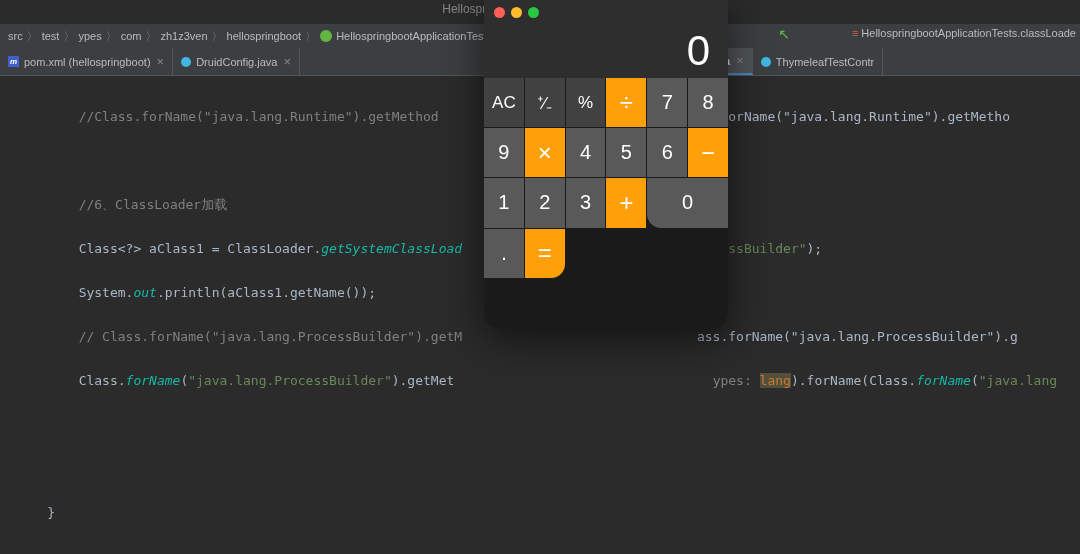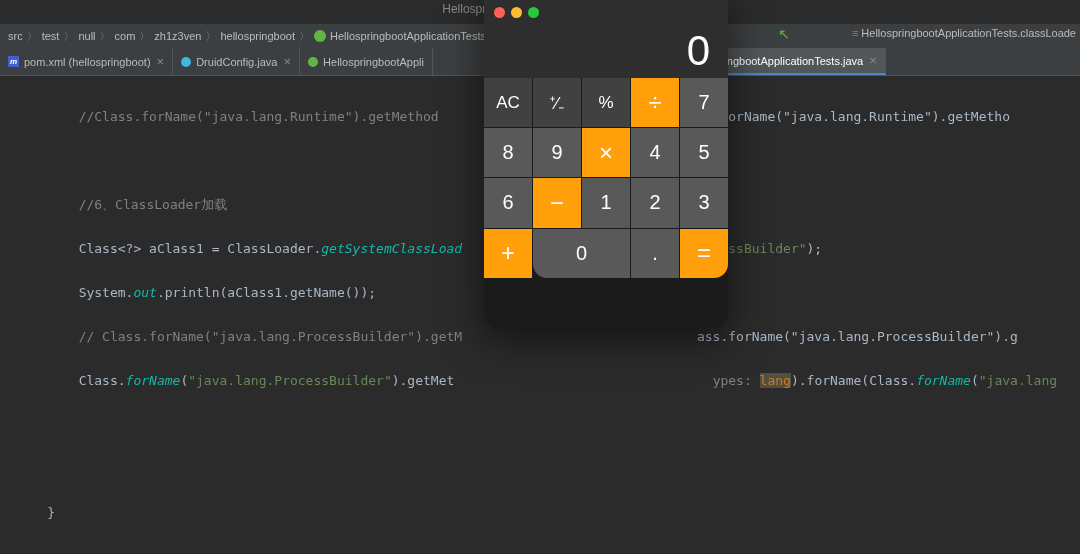--- a/index.html
+++ b/index.html
@@ -32,21 +32,21 @@
     .field { color: #14b8a6; font-style: italic; }
     .nullkw { color: #cc7832; background: #52503a; }
 
     .calculator { position: absolute; top: 0; left: 484px; width: 244px; height: 328px; background: #2e2e2e; border-radius: 0 0 14px 14px; box-shadow: 0 10px 40px rgba(0,0,0,0.6); overflow: hidden; font-family: -apple-system, 'Helvetica Neue', sans-serif; }
     .calc-titlebar { height: 24px; display: flex; align-items: center; padding: 0 10px; gap: 6px; }
     .traffic { width: 11px; height: 11px; border-radius: 50%; }
     .traffic.r { background: #ff5f57; }
     .traffic.y { background: #febc2e; }
     .traffic.g { background: #28c840; }
     .calc-display { height: 54px; display: flex; align-items: center; justify-content: flex-end; padding: 0 18px; color: #fff; font-size: 42px; font-weight: 200; }
-    .calc-keys { display: grid; grid-template-columns: repeat(5, 1fr); grid-template-rows: repeat(5, 1fr); gap: 1px; height: 250px; background: #1a1a1a; }
+    .calc-keys { display: grid; grid-template-columns: repeat(6, 1fr); grid-template-rows: repeat(5, 1fr); gap: 1px; height: 250px; background: #1a1a1a; }
     .key { display: flex; align-items: center; justify-content: center; font-size: 20px; color: #fff; cursor: pointer; background: #595959; }
     .key.fn { background: #414141; font-size: 17px; }
     .key.op { background: #ff9f0a; font-size: 24px; }
     .key.zero { grid-column: span 2; border-bottom-left-radius: 14px; }
     .key.eq { border-bottom-right-radius: 14px; }
   </style>
 </head>
 <body>
 
 <div class="top-title"><span>HellospringbootApplicationTests.java</span></div>
@@ -54,21 +54,21 @@
 <div class="breadcrumb">
   <span class="breadcrumb-item">
       <span>src</span>
     </span>
     <span class="breadcrumb-sep">〉</span>
   <span class="breadcrumb-item">
       <span>test</span>
     </span>
     <span class="breadcrumb-sep">〉</span>
   <span class="breadcrumb-item">
-      <span>null</span>
+      <span>ypes</span>
     </span>
     <span class="breadcrumb-sep">〉</span>
   <span class="breadcrumb-item">
       <span>com</span>
     </span>
     <span class="breadcrumb-sep">〉</span>
   <span class="breadcrumb-item">
       <span>zh1z3ven</span>
     </span>
     <span class="breadcrumb-sep">〉</span>
@@ -88,28 +88,28 @@
   <div class="tab">
       <span class="mvn-icon">m</span>
       <span>pom.xml (hellospringboot)</span>
       <span class="close">×</span>
     </div>
   <div class="tab">
       <span class="dot dot-blue"></span>
       <span>DruidConfig.java</span>
       <span class="close">×</span>
     </div>
-  <div class="tab">
-      <span class="dot dot-green"></span>
-      <span>HellospringbootAppli</span>
-    </div>
   <div class="tab active" style="margin-left:228px">
       <span class="dot dot-green"></span>
       <span>HellospringbootApplicationTests.java</span>
       <span class="close">×</span>
+    </div>
+  <div class="tab">
+      <span class="dot dot-blue"></span>
+      <span>ThymeleafTestContr</span>
     </div>
 </div>
 
 <div class="editor">
 <div class="line">        <span class="cmt">//Class.forName("java.lang.Runtime").getMethod</span>                                <span>ass.forName("java.lang.Runtime").getMetho</span></div>
 <div class="line"> </div>
 <div class="line">        <span class="cmt">//6、ClassLoader加载</span></div>
 <div class="line">        <span>Class&lt;?&gt; aClass1 = ClassLoader.</span><span class="method-s">getSystemClassLoad</span>                          <span class="str">ng.ProcessBuilder"</span>);</div>
 <div class="line">        <span>System.</span><span class="field">out</span><span>.println(aClass1.getName());</span></div>
 <div class="line">        <span class="cmt">// Class.forName("java.lang.ProcessBuilder").getM</span>                              <span>ass.forName("java.lang.ProcessBuilder").g</span></div>

